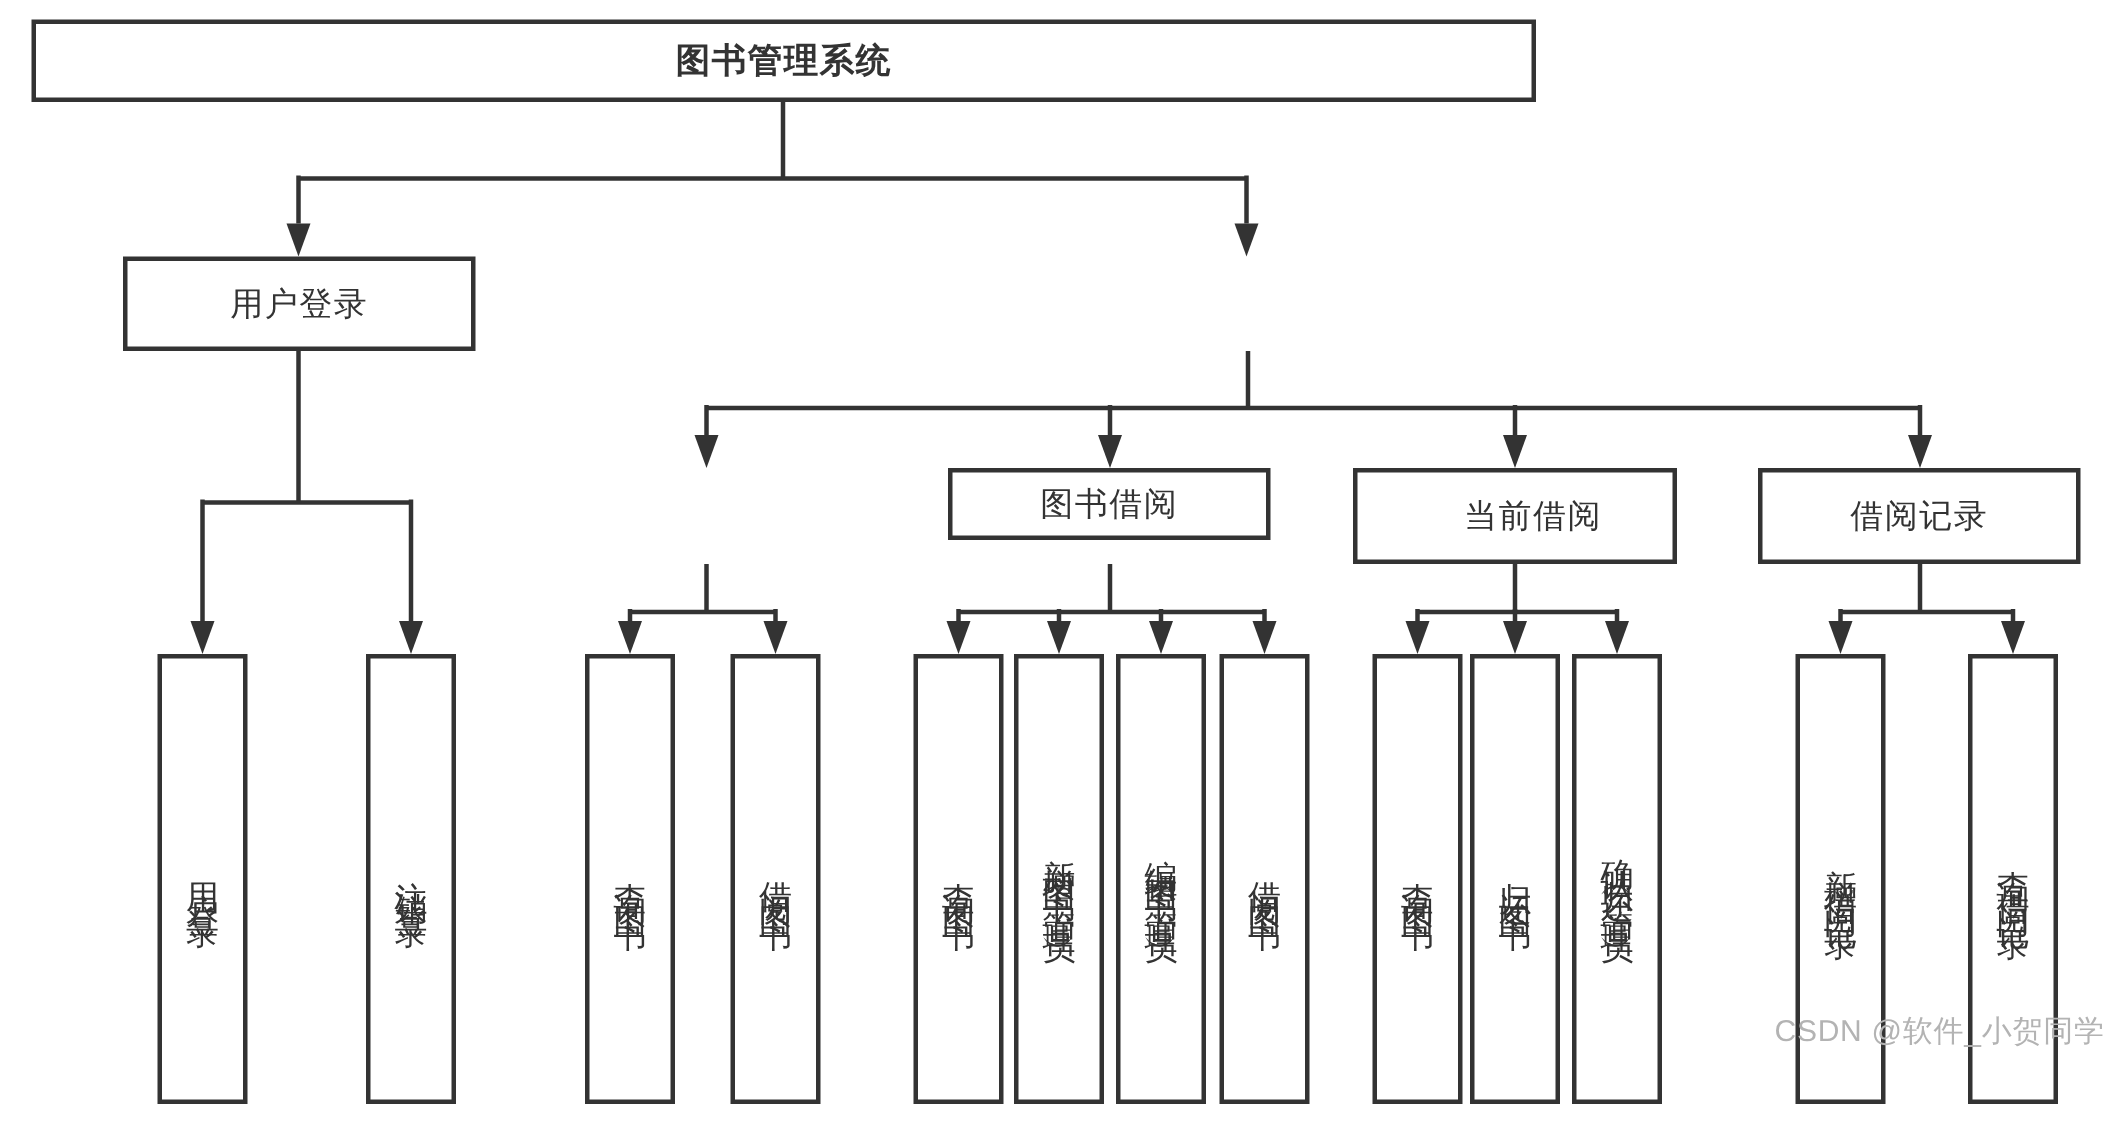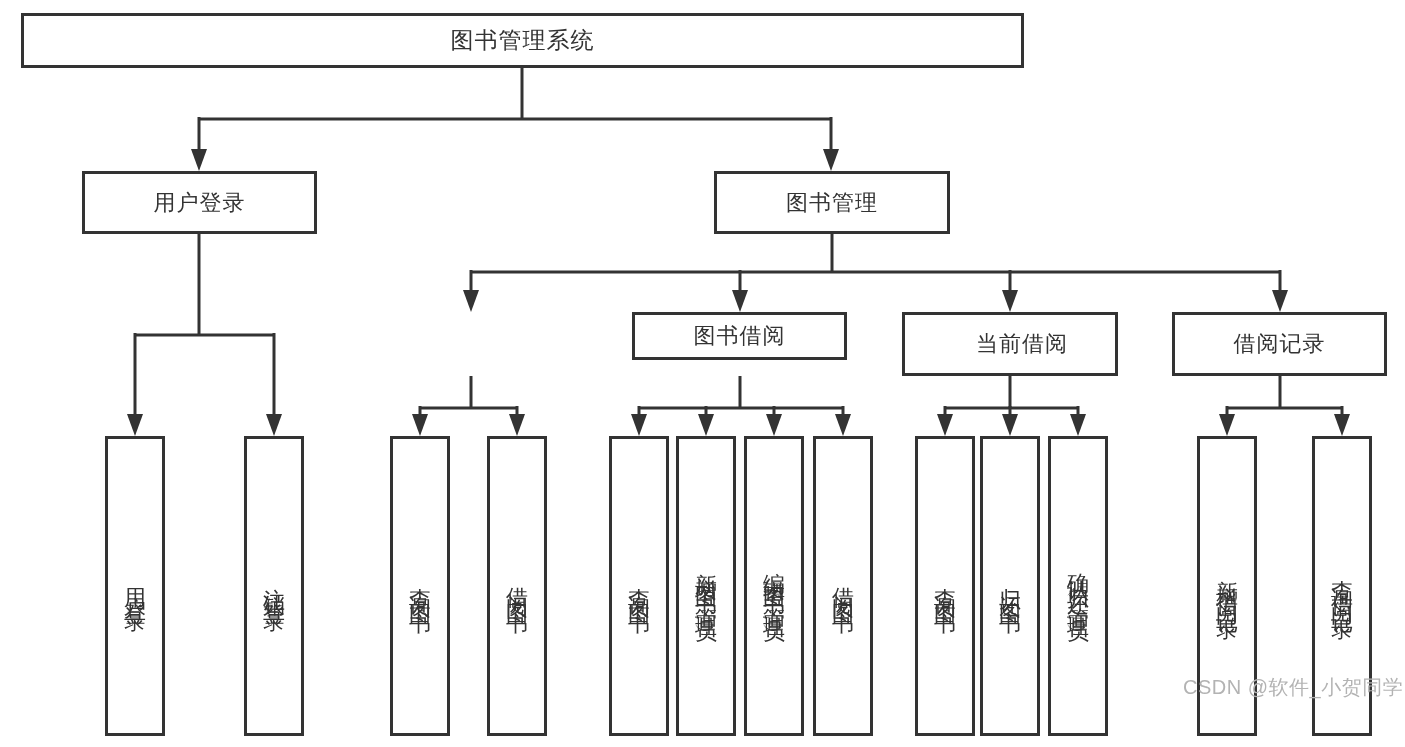--- a/index.html
+++ b/index.html
@@ -32,21 +32,21 @@
     z-index: 2;
     white-space: nowrap;
   }
   .vnode {
     writing-mode: vertical-rl;
     text-orientation: mixed;
     letter-spacing: 8px;
     font-size: 22px;
   }
   
-  .n-root   { left: 21px;  top: 13px;  width: 1003px; height: 55px; font-size: 23px; }
+  .n-root   { left: 21px;  top: 13px;  width: 1003px; height: 55px; font-size: 23px; font-weight: bold; }
   
   .n-ulogin { left: 82px;  top: 171px; width: 235px; height: 63px; }
   .n-bmgmt  { left: 714px; top: 171px; width: 236px; height: 63px; }
   
   .n-newbk  { left: 363px;  top: 312px; width: 216px; height: 64px; }
   .n-borrow { left: 632px;  top: 312px; width: 215px; height: 48px; }
   .n-cur    { left: 902px;  top: 312px; width: 216px; height: 64px; padding-left: 24px; }
   .n-rec    { left: 1172px; top: 312px; width: 215px; height: 64px; }
   
   .leaf { top: 436px; width: 60px; height: 300px; }
@@ -146,21 +146,20 @@
       <path d="M1227 406 V416"></path>
       <polygon points="1219,414 1235,414 1227,436"></polygon>
       <path d="M1342 406 V416"></path>
       <polygon points="1334,414 1350,414 1342,436"></polygon>
     </g>
   </svg>
 
   <div class="node n-root">图书管理系统</div>
 
   <div class="node n-ulogin">用户登录</div>
-  <div class="node n-bmgmt">图书管理</div>
 
   <div class="node n-borrow">图书借阅</div>
   <div class="node n-cur">当前借阅</div>
   <div class="node n-rec">借阅记录</div>
 
   <div class="node vnode leaf n-a1">用户登录</div>
   <div class="node vnode leaf n-a2">注销登录</div>
 
   <div class="node vnode leaf n-b1">查询图书</div>
   <div class="node vnode leaf n-b2">借阅图书</div>

